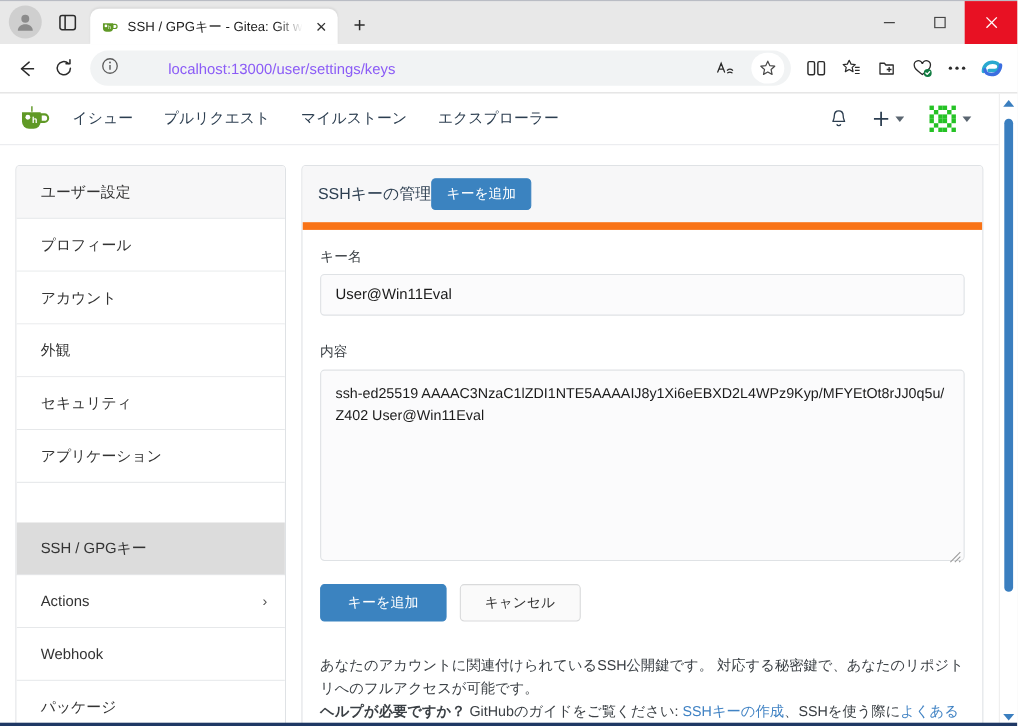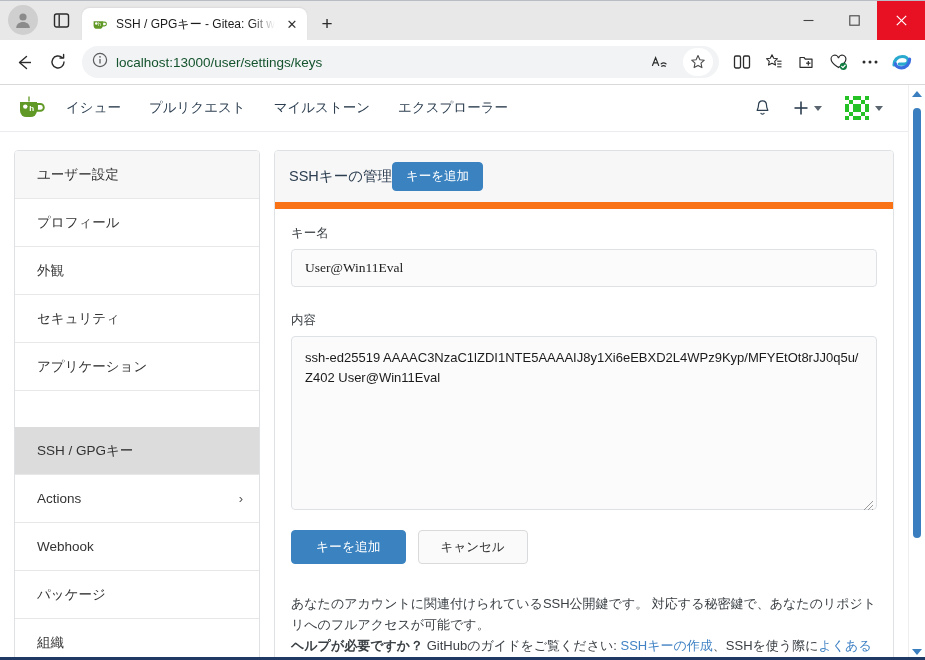--- a/index.html
+++ b/index.html
@@ -71,21 +71,21 @@
   .nav-ico {
     width: 32px; height: 32px; border-radius: 4px;
     display:flex; align-items:center; justify-content:center;
     color:#3b3b3b;
   }
   .omnibox {
     flex: 1; height: 32px; margin: 0 6px;
     background: #f1f3f4; border-radius: 16px;
     display: flex; align-items: center; padding: 0 6px 0 10px; gap: 8px;
   }
-  .omni-url { font-size: 13.5px; color: #14532d; flex: 1; white-space: nowrap; overflow: hidden; }
+  .omni-url { font-size: 13.5px; color: #8b5cf6; flex: 1; white-space: nowrap; overflow: hidden; margin-left: 37px; }
   .star-pill {
     width: 30px; height: 28px; border-radius: 14px; background:#fff;
     display:flex; align-items:center; justify-content:center;
   }
   .tool-ico { width: 30px; height: 30px; display:flex; align-items:center; justify-content:center; color:#2b2b2b;}
 
   
   .viewport {
     flex: 1; position: relative; background: #fff;
     border-top: 1px solid #d9d9d9;
@@ -137,21 +137,21 @@
   .btn-primary {
     background:#3b83c0; color:#fff; border:1px solid #3b83c0;
     font-size: 12.5px; padding: 7px 13px; border-radius: 4px;
     font-family: "Liberation Sans", sans-serif; line-height:1;
   }
   .panel-body { padding: 16px 16px 14px 16px; }
   .field-label { font-size: 12.5px; color: #3b4045; margin-bottom: 7px; }
   .text-input {
     width: 100%; height: 38px; border: 1px solid #dfe2e5; border-radius: 4px;
     background: #fbfbfc; padding: 0 13px; font-size: 13.5px; color: #1b1b1b;
-    font-family: Liberation Serif, serif;
+    font-family: Liberation Sans, sans-serif;
   }
   .ta-wrap { position: relative; margin-top: 2px; }
   .text-area {
     width: 100%; height: 174px; border: 1px solid #dfe2e5; border-radius: 4px;
     background: #fbfbfc; padding: 11px 13px; font-size: 13px; color: #1b1b1b;
     line-height: 1.55; resize: none; overflow: hidden;
     font-family: "Liberation Sans", sans-serif;
     word-break: break-all; white-space: pre-wrap;
   }
   .resize-grip { position:absolute; right: 3px; bottom: 3px; pointer-events:none; }
@@ -385,20 +385,23 @@
       <div class="content">
 
         <div class="sidebar">
           <div class="side-item header">
             <span>ユーザー設定</span>
           </div>
           <div class="side-item">
             <span>プロフィール</span>
           </div>
           <div class="side-item">
+            <span>アカウント</span>
+          </div>
+          <div class="side-item">
             <span>外観</span>
           </div>
           <div class="side-item">
             <span>セキュリティ</span>
           </div>
           <div class="side-item">
             <span>アプリケーション</span>
           </div>
           <div class="side-item active">
             <span>SSH / GPGキー</span>

